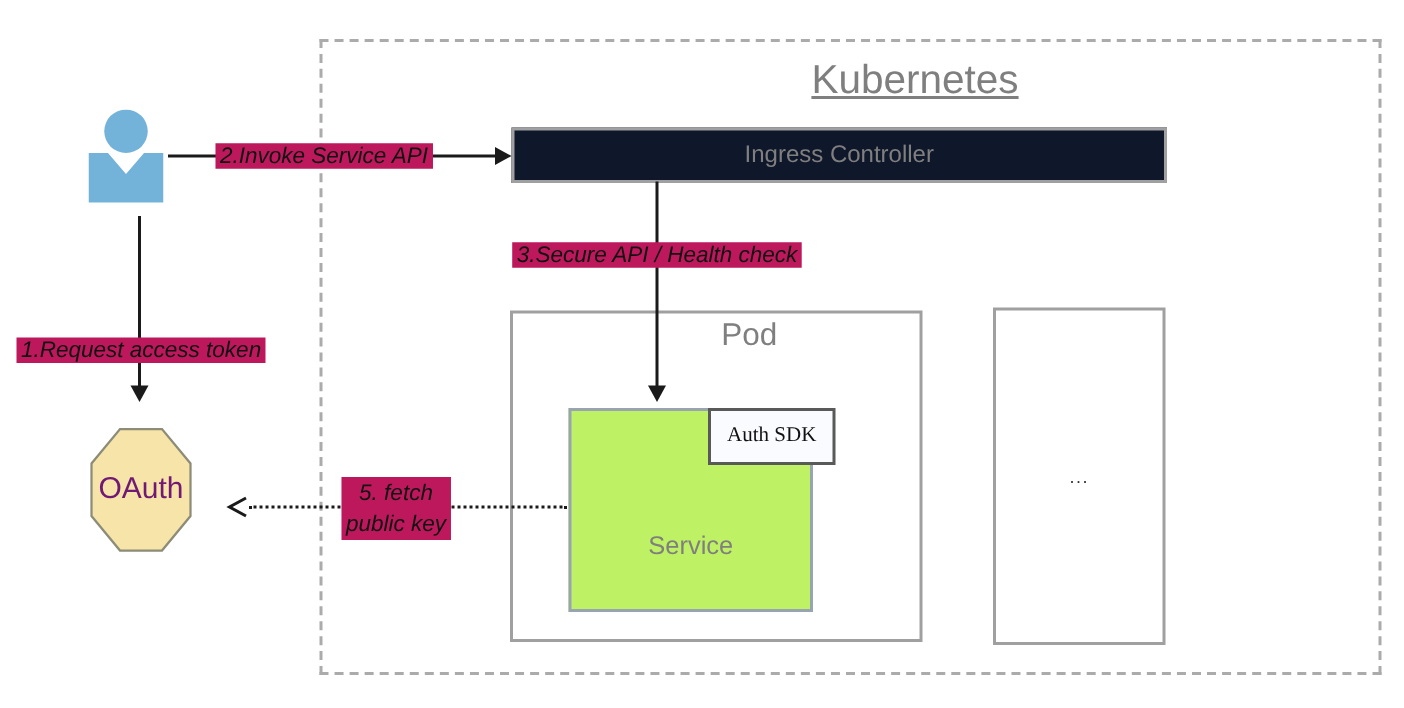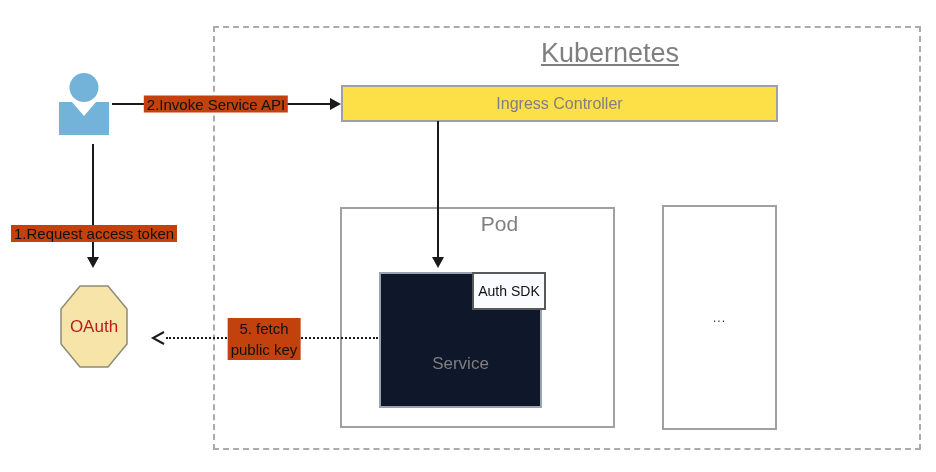--- a/index.html
+++ b/index.html
@@ -11,59 +11,59 @@
   .k8s-box{
     position:absolute;left:213px;top:26px;width:708px;height:424px;
     border:2px dashed #ababab;box-sizing:border-box;
   }
   .k8s-title{
     position:absolute;left:300px;top:10px;width:190px;text-align:center;
     font-size:27px;color:#7f7f7f;text-decoration:underline;
   }
   .ingress-box{
     position:absolute;left:341px;top:85px;width:437px;height:37px;
-    border:2px solid #a0a0a0;box-sizing:border-box;background:#fde047;
+    border:2px solid #a0a0a0;box-sizing:border-box;background:#0f172a;
     display:flex;align-items:center;justify-content:center;
     font-size:16px;color:#7f7f7f;
   }
   .pod-box{
     position:absolute;left:340px;top:207px;width:275px;height:221px;
     border:2px solid #a0a0a0;box-sizing:border-box;background:#ffffff;
   }
   .pod-title{
     position:absolute;left:0;top:3px;width:100%;text-align:center;
     font-size:21px;color:#7f7f7f;padding-left:22px;
   }
   .service-box{
     position:absolute;left:379px;top:272px;width:163px;height:136px;
-    border:2px solid #98a4b2;box-sizing:border-box;background:#0f172a;
+    border:2px solid #98a4b2;box-sizing:border-box;background:#bef264;
   }
   .service-label{
     position:absolute;left:0;top:80px;width:100%;text-align:center;
     font-size:17px;color:#7f7f7f;
   }
   .authsdk-box{
-    position:absolute;left:472px;top:272px;width:74px;height:38px;
+    position:absolute;left:472px;top:272px;width:85px;height:38px;
     border:2px solid #595959;box-sizing:border-box;background:#f9fbfe;
     display:flex;align-items:center;justify-content:center;
-    font-size:14px;color:#111111;
+    font-size:14px;color:#111111;font-family:Liberation Serif, serif;
   }
   .pod2-box{
     position:absolute;left:662px;top:205px;width:115px;height:225px;
     border:2px solid #a0a0a0;box-sizing:border-box;background:#ffffff;
     display:flex;align-items:center;justify-content:center;
     font-size:12px;color:#333333;letter-spacing:1px;
   }
   
   .person-svg{position:absolute;left:59px;top:73px;}
   .oauth-svg{position:absolute;left:60px;top:285px;}
   .oauth-label{
     position:absolute;left:60px;top:285px;width:68px;height:83px;
     display:flex;align-items:center;justify-content:center;
-    font-size:17px;color:#b91c1c;
+    font-size:20px;color:#701a75;
   }
   
   .line{position:absolute;background:#1a1a1a;}
   .vline1{left:92px;top:144px;width:2px;height:114px;}
   .hline2{left:112px;top:103px;width:220px;height:2px;}
   .vline3{left:437px;top:121px;width:2px;height:137px;}
   .dline4{
     position:absolute;left:166px;top:337px;width:212px;height:0;
     border-top:2px dotted #1a1a1a;
   }
@@ -75,22 +75,22 @@
   .head1{left:87px;top:257px;}
   .head3{left:432px;top:257px;}
   .head-right{
     position:absolute;left:330px;top:98px;width:0;height:0;
     border-top:6px solid transparent;border-bottom:6px solid transparent;
     border-left:11px solid #1a1a1a;
   }
   .chevron-left{position:absolute;left:150px;top:330px;}
   
   .flow-label{
-    position:absolute;background:#c2410c;color:#111111;font-size:15px;
-    padding:0 3px;white-space:nowrap;
+    position:absolute;background:#be185d;color:#111111;font-size:15px;
+    padding:0 3px;white-space:nowrap;font-style:italic;
   }
   .label1{left:11px;top:183px;margin-top:42px;}
   .label2{left:216px;top:104px;transform:translate(-50%,-50%);}
   .label3{left:438px;top:170px;transform:translate(-50%,-50%);}
   .label4{
     left:264px;top:339px;transform:translate(-50%,-50%);
     text-align:center;line-height:1.4;white-space:nowrap;
   }
 </style>
 </head>
@@ -133,20 +133,21 @@
   <div class="line vline1"></div>
   <div class="head-down head1"></div>
   <div class="flow-label label1">1.Request access token</div>
 
   <div class="line hline2"></div>
   <div class="head-right"></div>
   <div class="flow-label label2">2.Invoke Service API</div>
 
   <div class="line vline3"></div>
   <div class="head-down head3"></div>
+  <div class="flow-label label3">3.Secure API / Health check</div>
 
   <div class="dline4"></div>
   <svg class="chevron-left" width="18" height="16" viewBox="0 0 18 16">
     <polyline points="14,2 3,8 14,14" fill="none" stroke="#1a1a1a" stroke-width="2"></polyline>
   </svg>
   <div class="flow-label label4">
     <span>5. fetch</span><br>
     <span>public key</span>
   </div>
 

